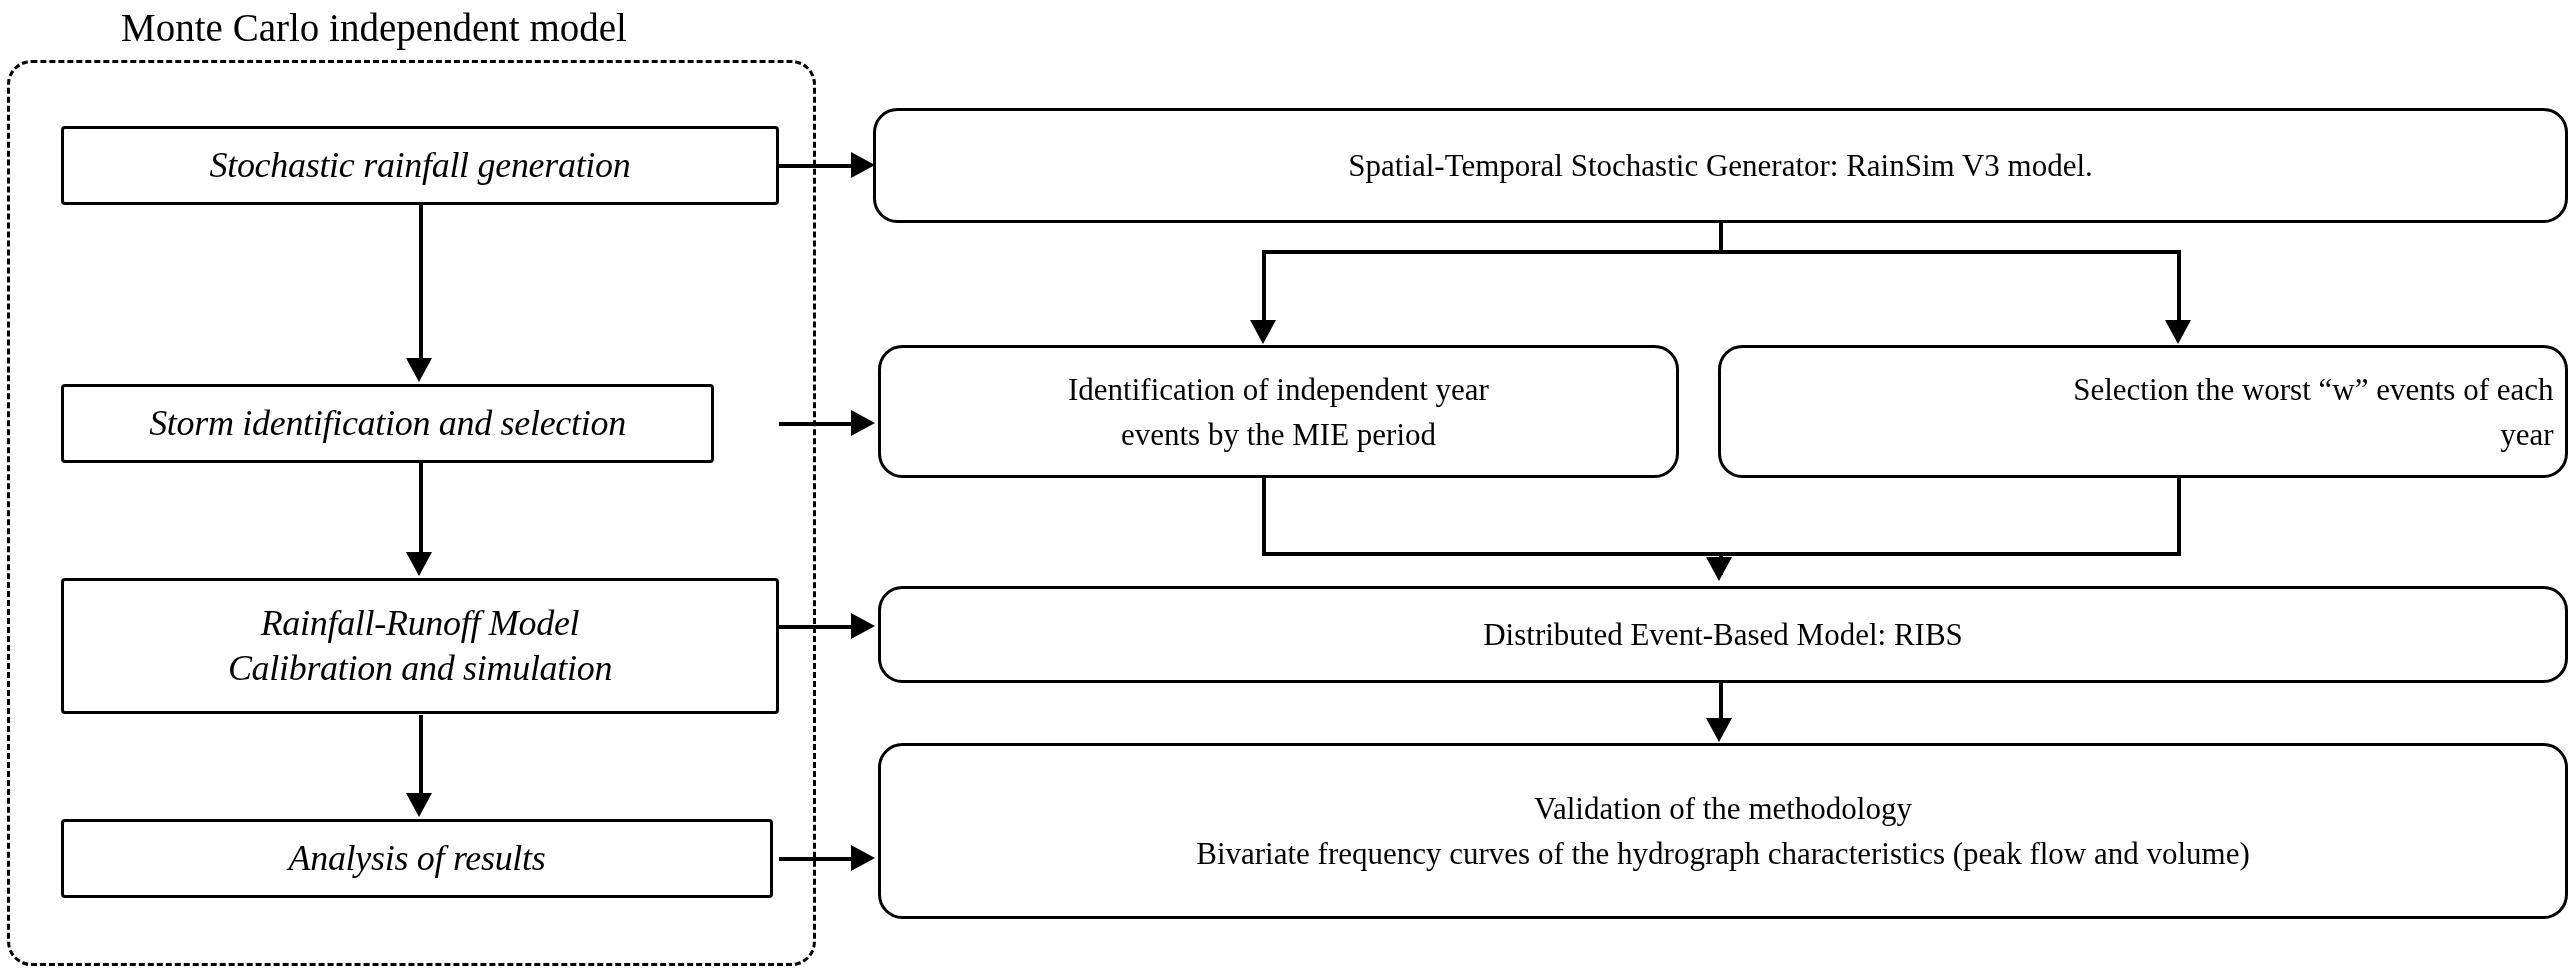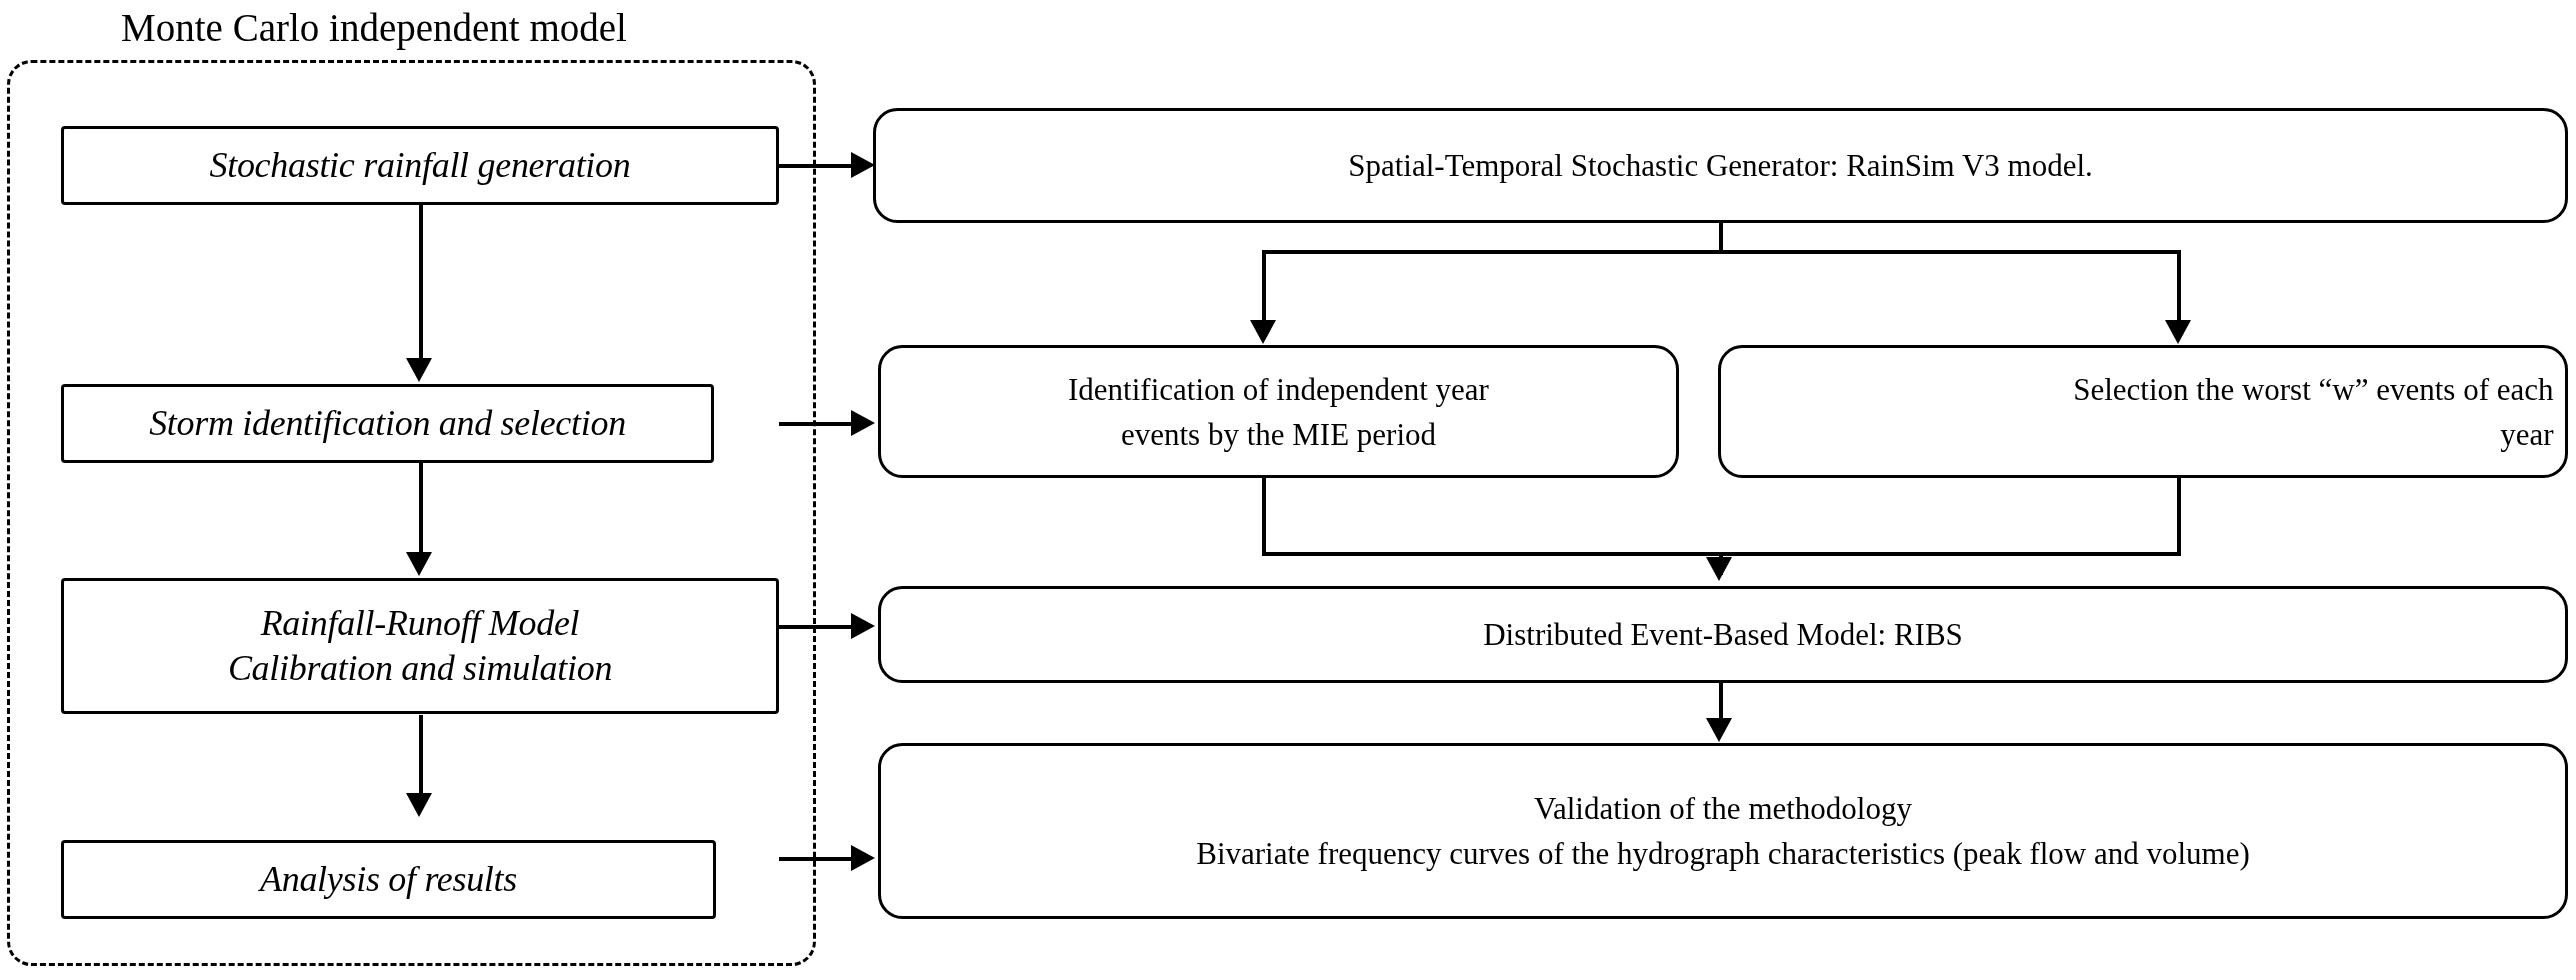--- a/index.html
+++ b/index.html
@@ -118,21 +118,21 @@
     <span class="txt">Storm identification and selection</span>
   </div>
 
   <div class="box sharp left-box" style="left:61px; top:578px; width:718px; height:136px;">
     <span class="txt">
       <span>Rainfall-Runoff  Model</span><br>
       <span>Calibration and simulation</span>
     </span>
   </div>
 
-  <div class="box sharp left-box" style="left:61px; top:819px; width:655px; height:79px;margin-top:21px;">
+  <div class="box sharp left-box" style="left:61px; top:819px; width:712px; height:79px;">
     <span class="txt">Analysis of results</span>
   </div>
 
   <div class="box round right-box" style="left:873px; top:108px; width:1695px; height:115px;">
     <span class="txt">Spatial-Temporal Stochastic Generator: RainSim V3 model.</span>
   </div>
 
   <div class="box round right-box" style="left:878px; top:345px; width:801px; height:133px;">
     <span class="txt">
       <span>Identification of independent year</span><br>

